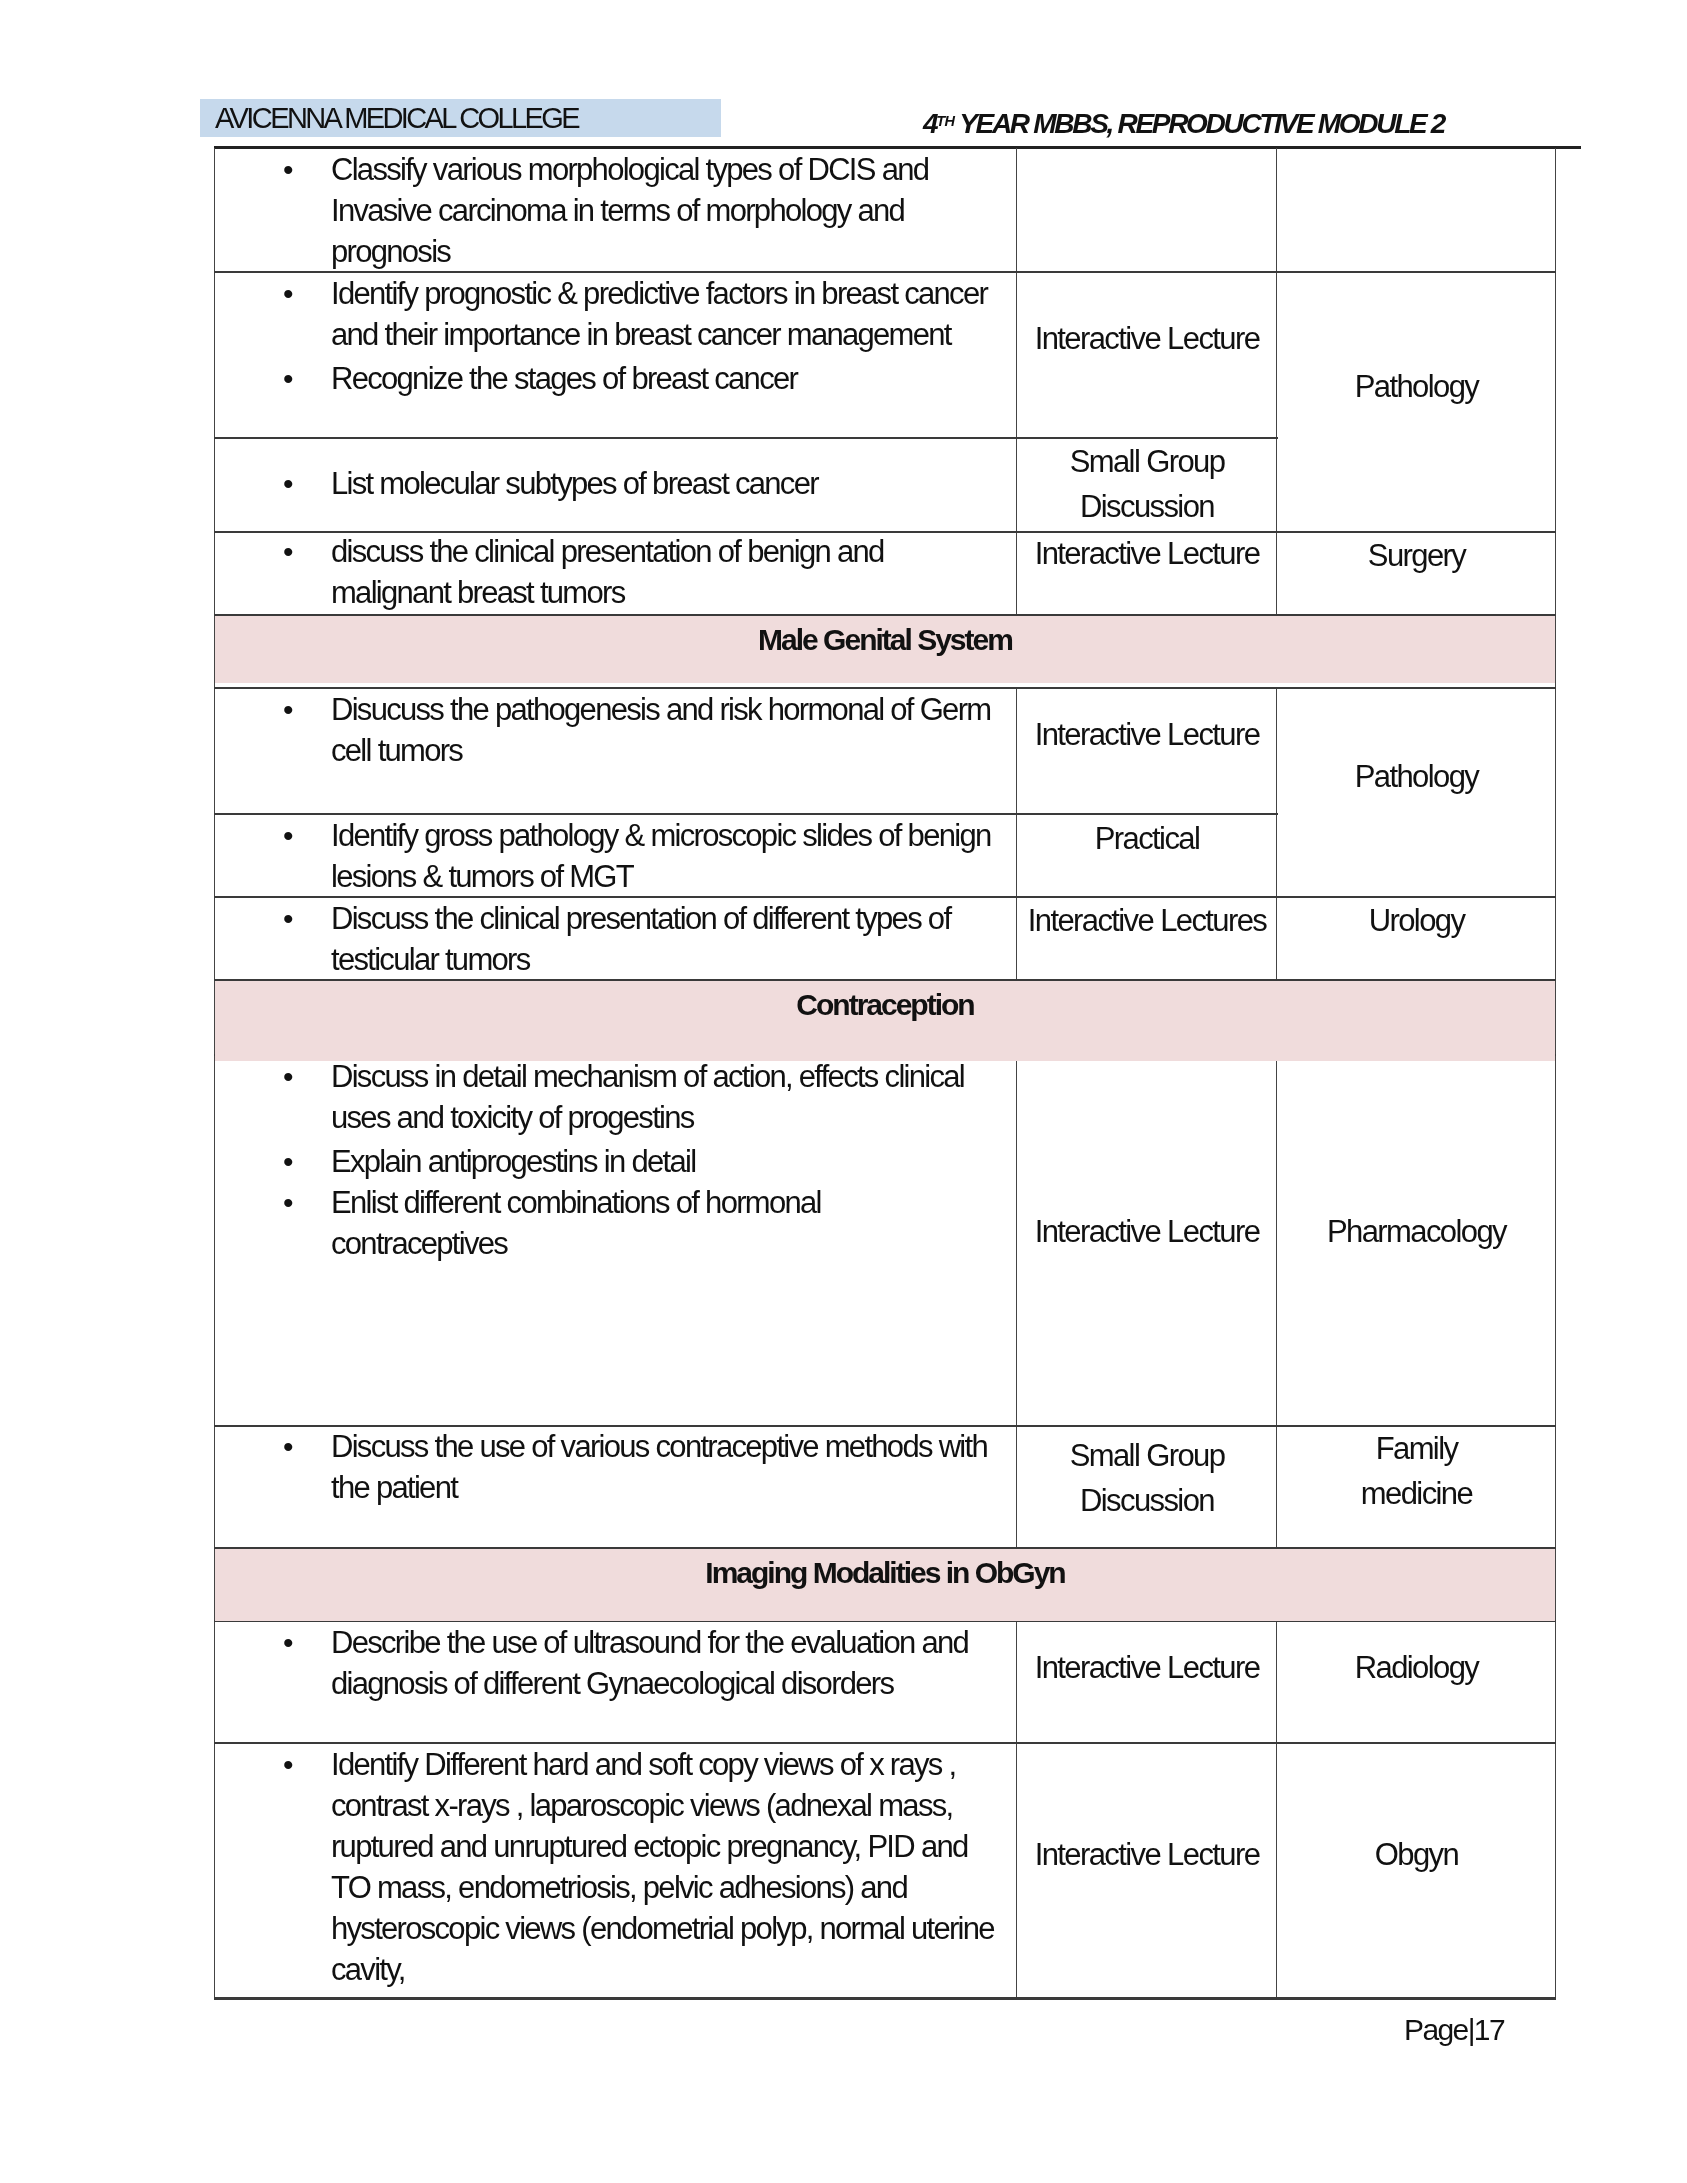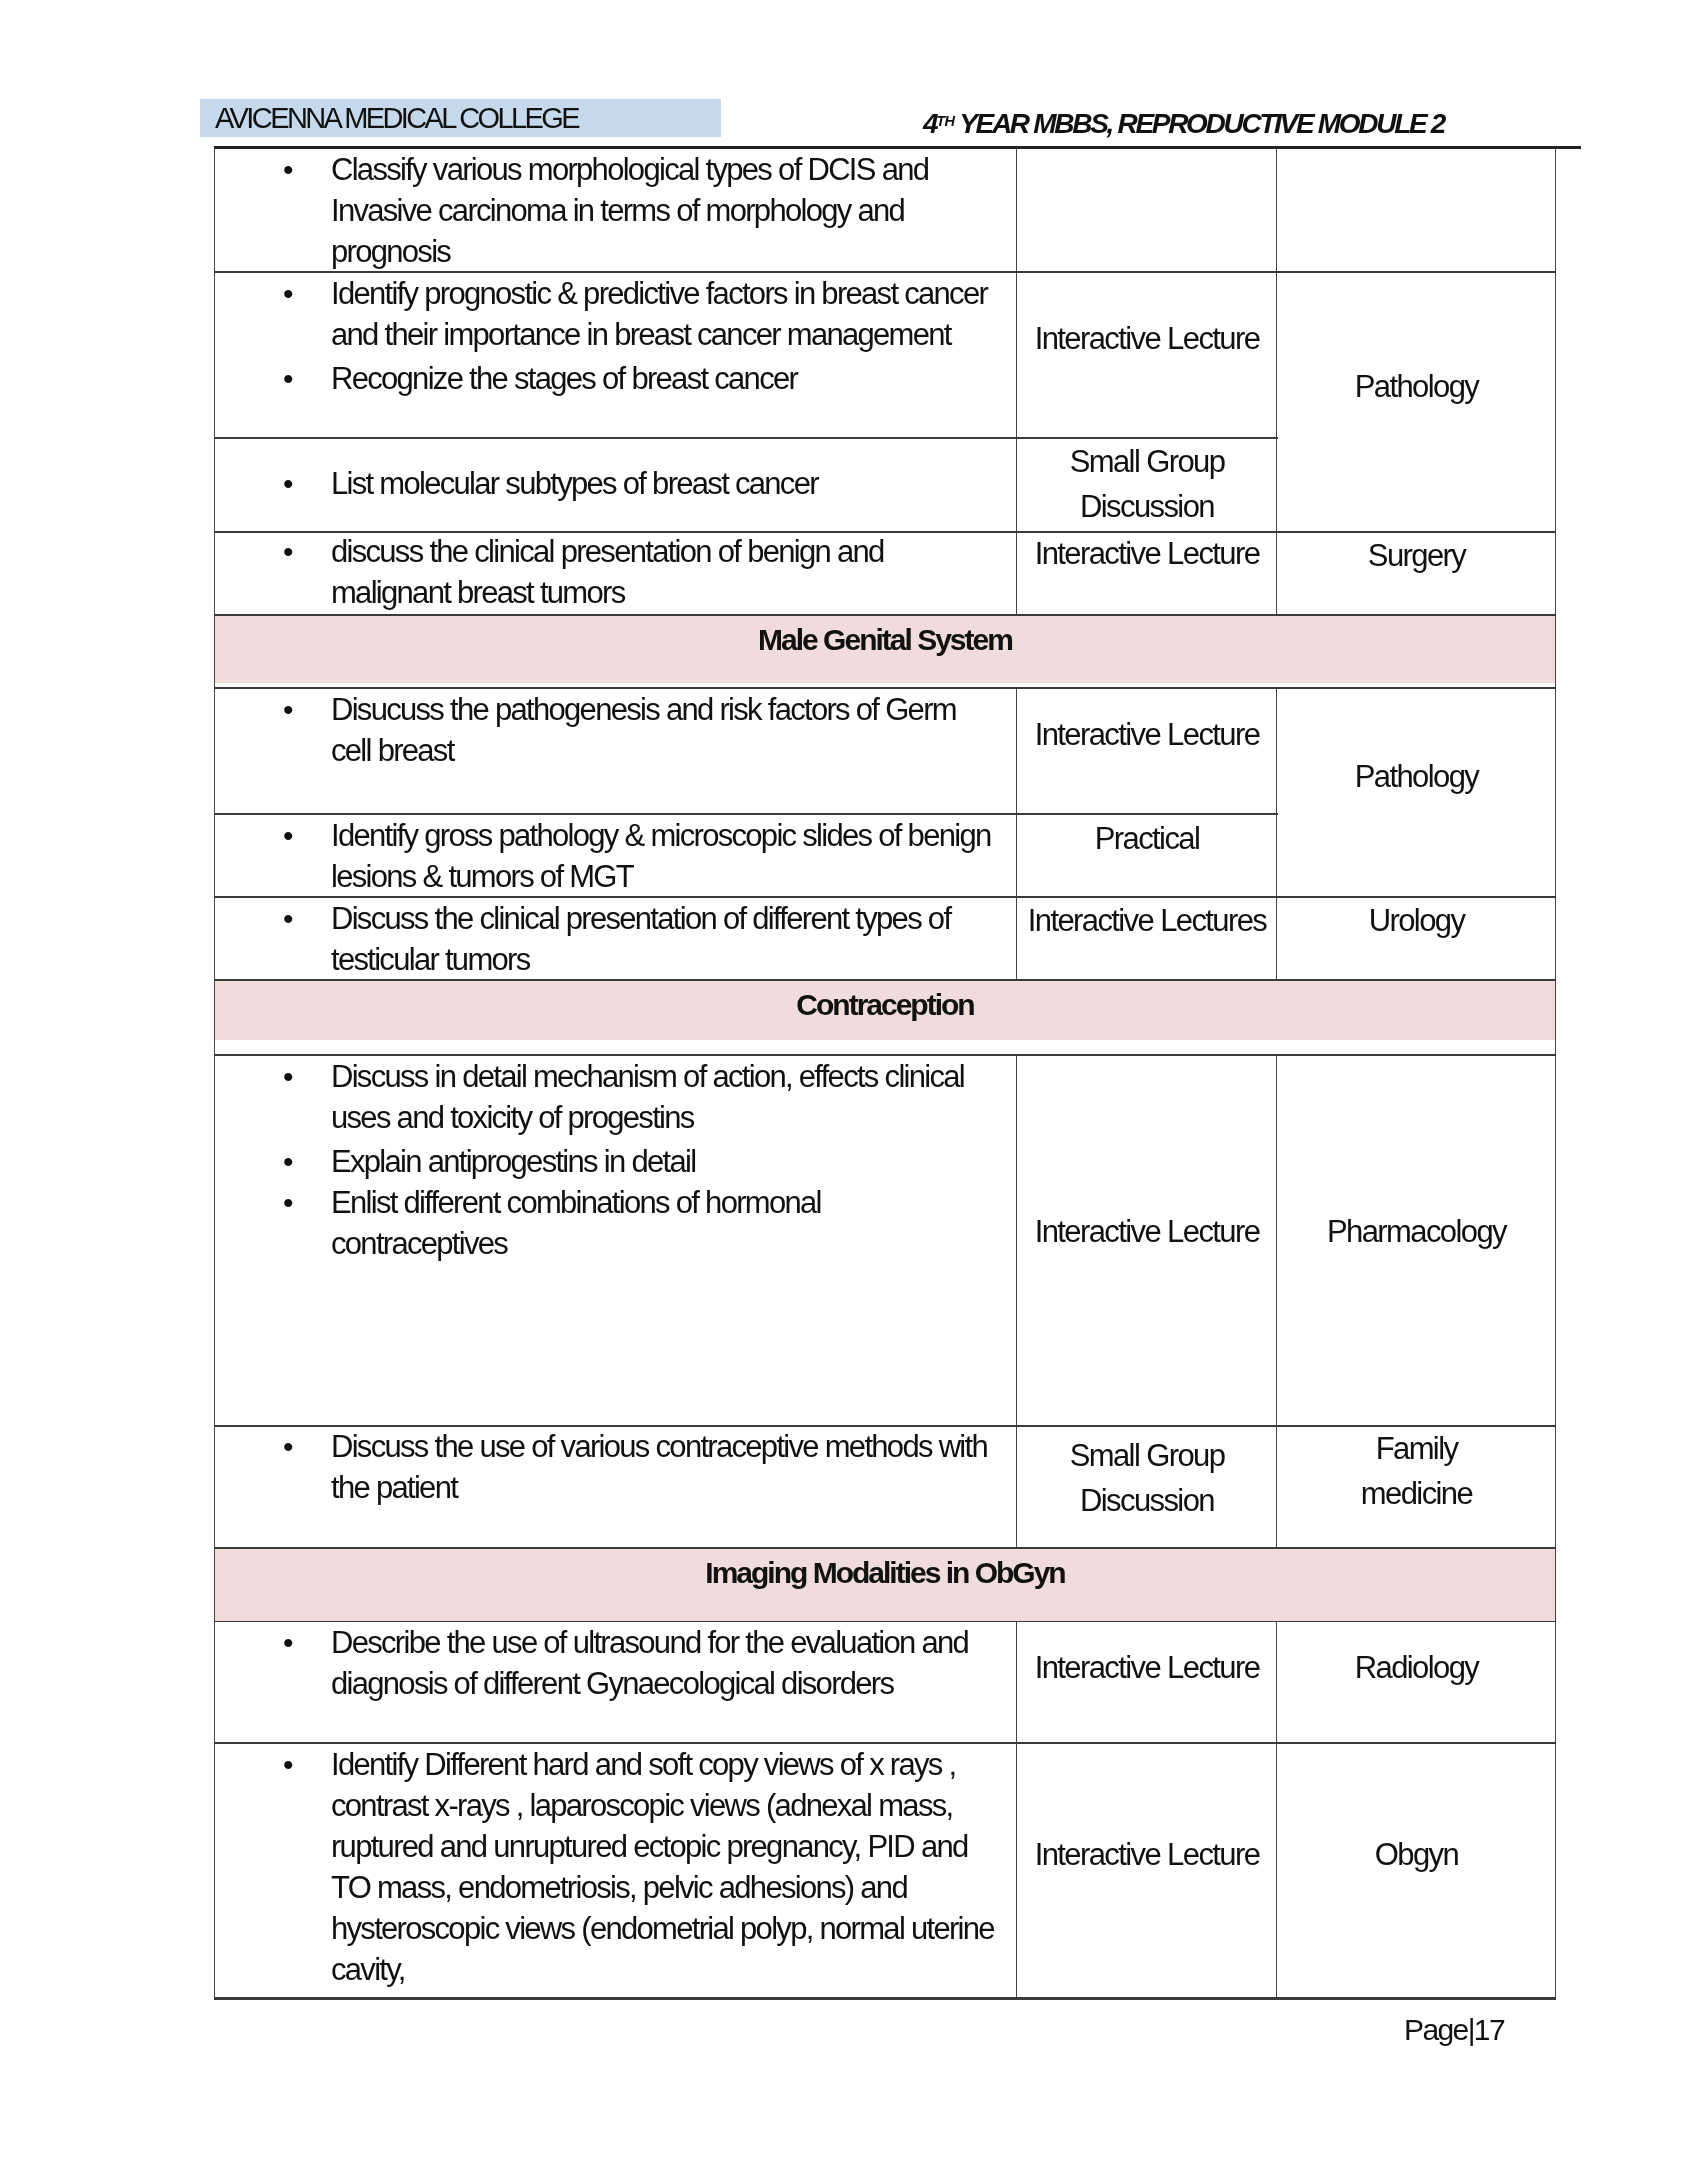--- a/index.html
+++ b/index.html
@@ -57,21 +57,21 @@
   <div class="hline" style="top:1054px;"></div>
   <div class="hline" style="top:1425px;"></div>
   <div class="hline" style="top:1547px;"></div>
   <div class="hline" style="top:1620px;"></div>
   <div class="hline" style="top:1742px;"></div>
   <div class="hline" style="top:1997px;height:2.6px;"></div>
 
   <div class="section" style="top:616px;height:67px;">
     <div class="section-title">Male Genital System</div>
   </div>
-  <div class="section" style="top:981px;height:59px;text-decoration:underline;">
+  <div class="section" style="top:981px;height:80px;text-decoration:underline;">
     <div class="section-title">Contraception</div>
   </div>
   <div class="section" style="top:1549px;height:72px;">
     <div class="section-title">Imaging Modalities in ObGyn</div>
   </div>
 
   <div class="obj" style="top:149px;">
     <ul>
       <li>Classify various morphological types of DCIS and Invasive carcinoma in terms of morphology and prognosis</li>
     </ul>
@@ -96,21 +96,21 @@
   <div class="obj" style="top:531px;">
     <ul>
       <li>discuss the clinical presentation of benign and malignant breast tumors</li>
     </ul>
   </div>
   <div class="cell m-col" style="top:531px;">Interactive Lecture</div>
   <div class="cell d-col" style="top:533px;">Surgery</div>
 
   <div class="obj" style="top:689px;">
     <ul>
-      <li>Disucuss the pathogenesis and risk factors of Germ cell breast</li>
+      <li>Disucuss the pathogenesis and risk hormonal of Germ cell tumors</li>
     </ul>
   </div>
   <div class="cell m-col" style="top:712px;">Interactive Lecture</div>
   <div class="cell d-col" style="top:754px;">Pathology</div>
 
   <div class="obj" style="top:815px;">
     <ul>
       <li>Identify gross pathology &amp; microscopic slides of benign lesions &amp; tumors of MGT</li>
     </ul>
   </div>

